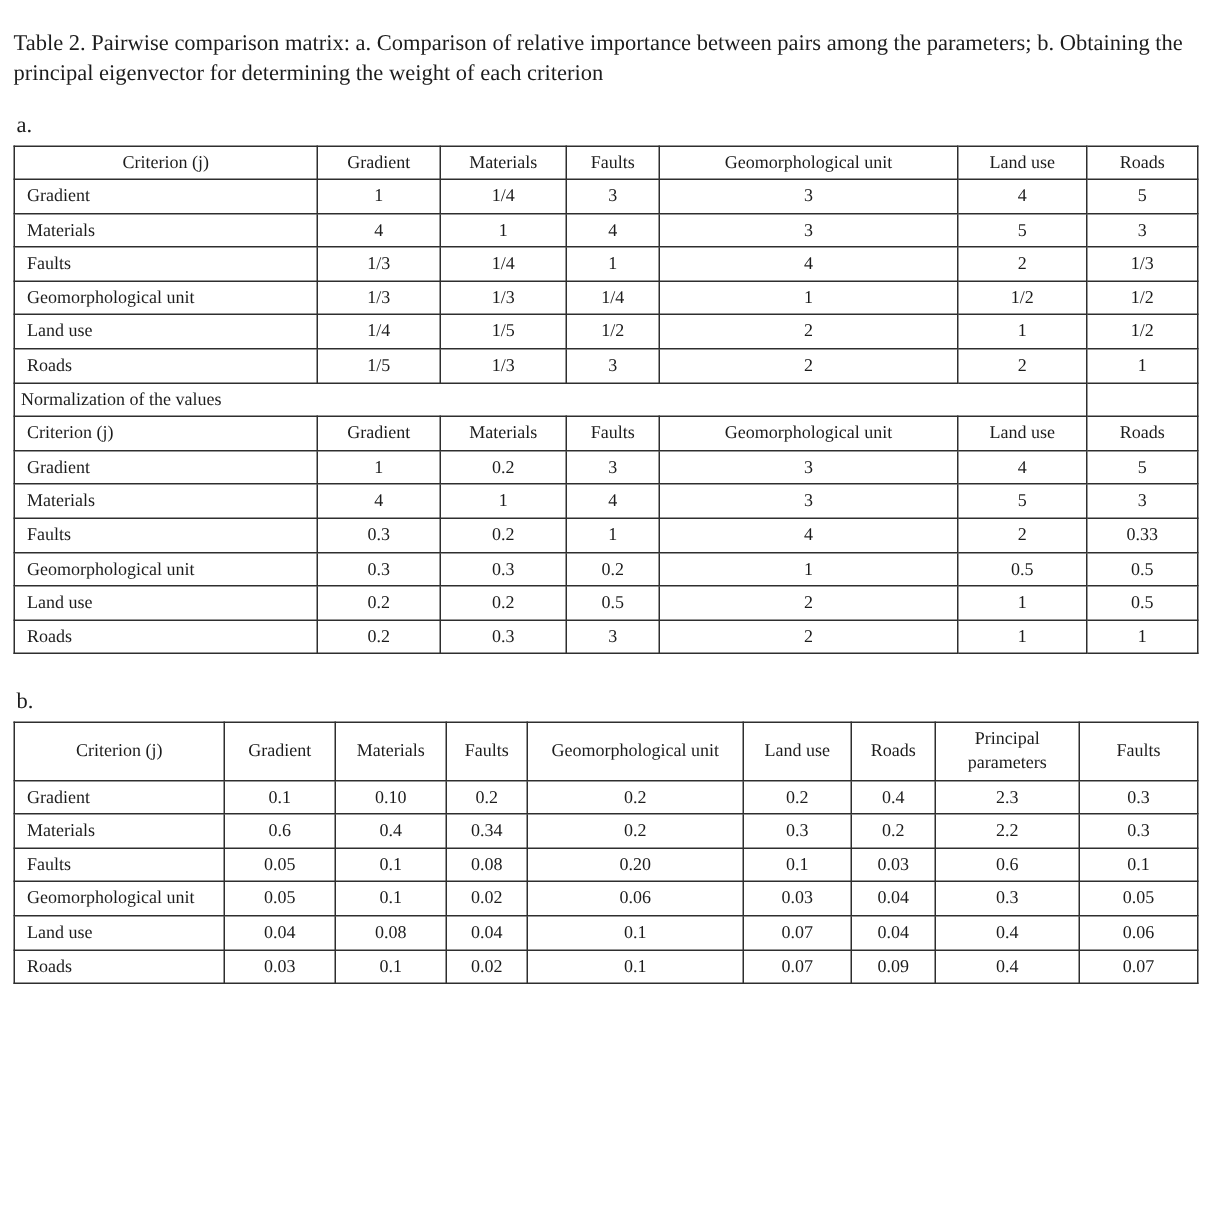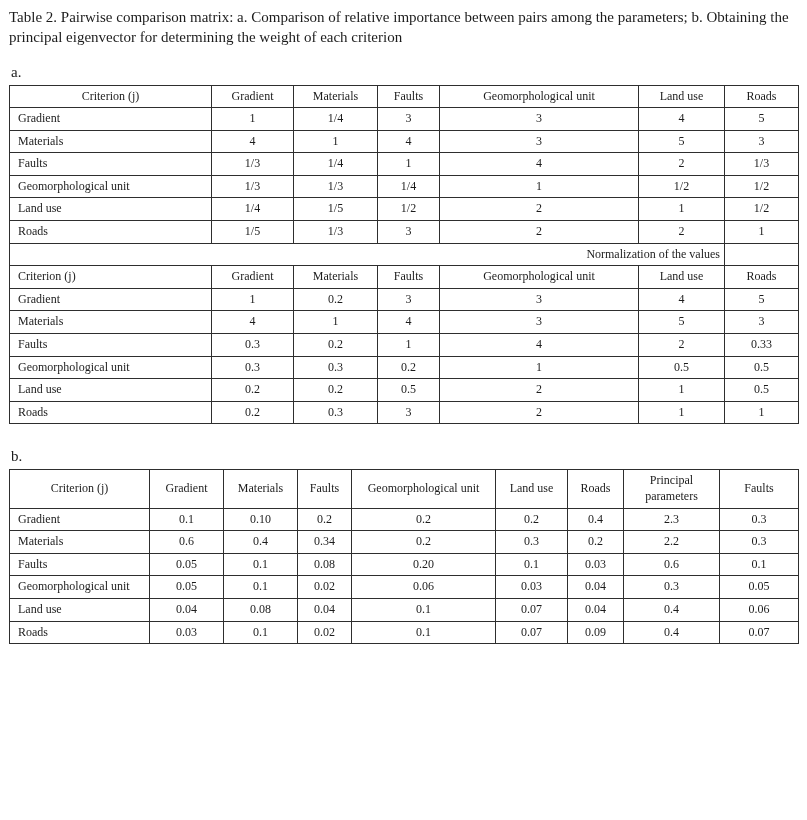--- a/index.html
+++ b/index.html
@@ -6,21 +6,21 @@
     margin: 0;
     padding: 0;
     background: #ffffff;
     color: #1c1c1c;
     font-family: "Liberation Serif", serif;
   }
   .page {
     width: 807px;
     min-height: 820px;
     box-sizing: border-box;
-    padding: 7px 9px 10px 9px;
+    padding: 19px 9px 10px 9px;
   }
   .caption {
     margin: 0 0 16px 0;
     font-size: 15px;
     line-height: 1.35;
   }
   .section-label {
     margin: 0 0 4px 2px;
     font-size: 15px;
   }
@@ -45,21 +45,21 @@
     padding-left: 8px;
   }
   table.tbl td.num {
     text-align: center;
   }
   tr.center-first td.first {
     text-align: center;
     padding-left: 4px;
   }
   td.span-cell {
-    text-align: right;
+    text-align: left;
     padding-left: 8px;
   }
 </style>
 </head>
 <body>
 
 <div class="page">
 
   <p class="caption">Table 2. Pairwise comparison matrix: a. Comparison of relative importance between pairs among the parameters; b. Obtaining the principal eigenvector for determining the weight of each criterion</p>
 

